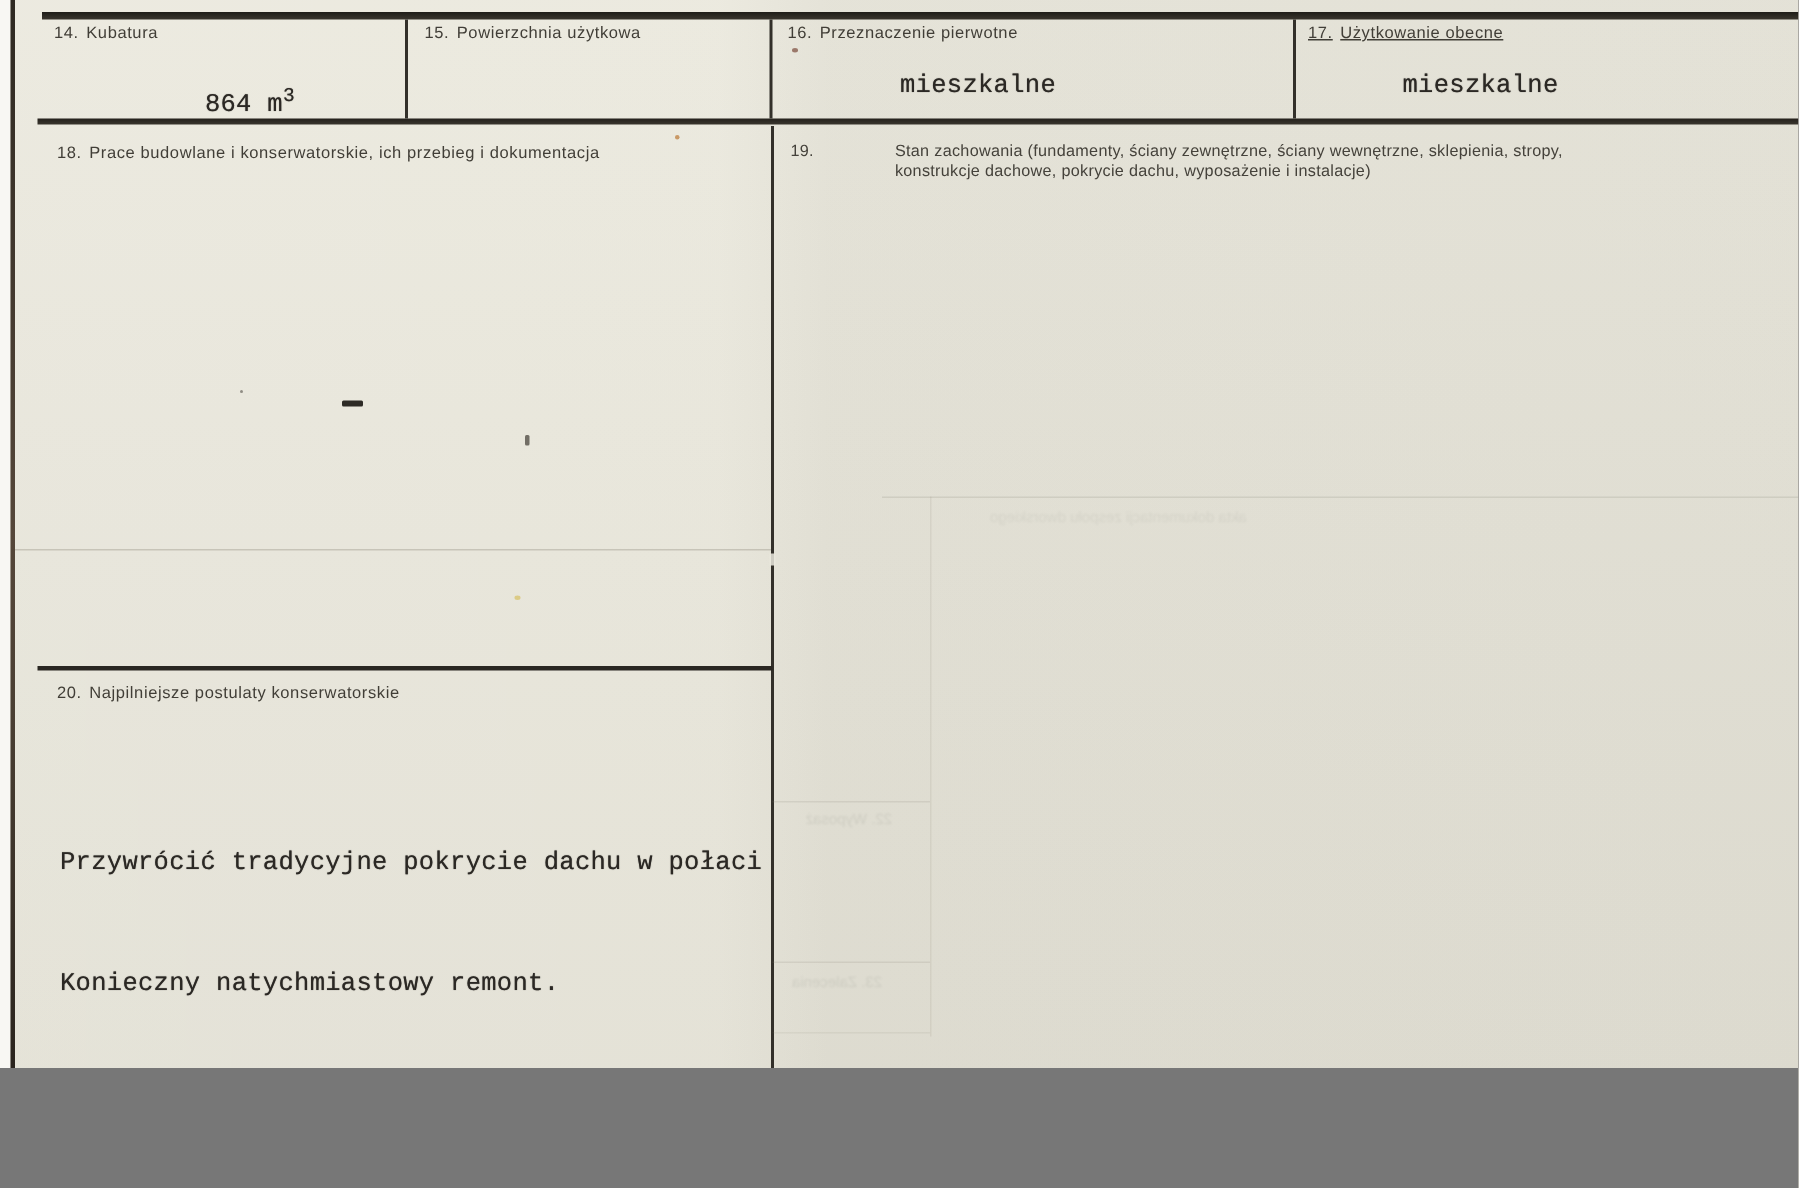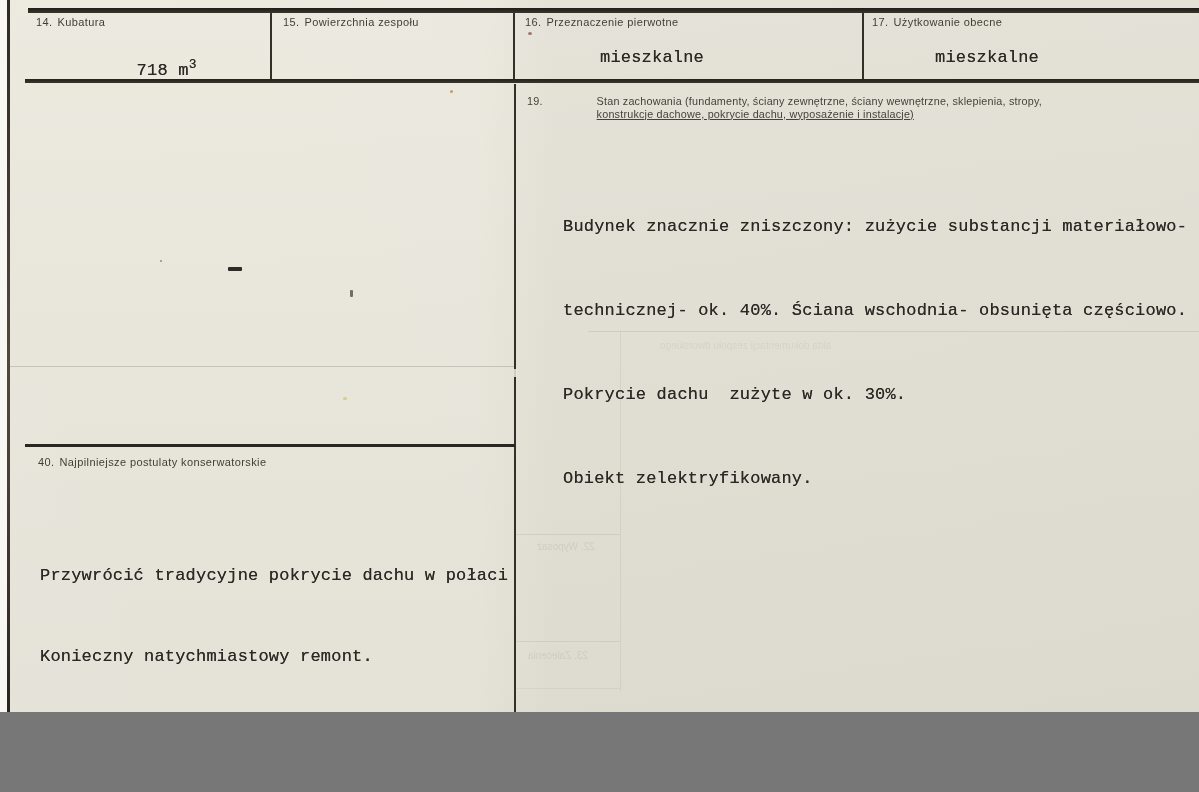--- a/index.html
+++ b/index.html
@@ -71,57 +71,54 @@
   <div class="vline" style="left:513px;top:13px;width:2px;height:66px;"></div>
   <div class="vline" style="left:862px;top:13px;width:2px;height:66px;"></div>
   <div class="vline" style="left:514px;top:84px;width:2px;height:653px;"></div>
   <div class="abs" style="left:513px;top:369px;width:4px;height:8px;background:#eae8dd;opacity:0.85;"></div>
   <div class="hline" style="left:25px;top:444px;width:490px;height:3px;"></div>
 
   <div class="cell-label" style="left:36px;top:16px;">
     <span class="num">14.</span><span>Kubatura</span>
   </div>
   <div class="cell-value typed" style="left:95px;top:42px;">
-    <span>718 m</span><span class="sup">3</span>
+    <span>864 m</span><span class="sup">3</span>
   </div>
 
   <div class="cell-label" style="left:283px;top:16px;">
-    <span class="num">15.</span><span>Powierzchnia zespołu</span>
+    <span class="num">15.</span><span>Powierzchnia użytkowa</span>
   </div>
 
   <div class="cell-label" style="left:525px;top:16px;">
     <span class="num">16.</span><span>Przeznaczenie pierwotne</span>
   </div>
   <div class="cell-value typed" style="left:600px;top:48px;">mieszkalne</div>
 
-  <div class="cell-label" style="left:872px;top:16px;">
+  <div class="cell-label" style="left:872px;top:16px;text-decoration:underline;">
     <span class="num">17.</span><span>Użytkowanie obecne</span>
   </div>
   <div class="cell-value typed" style="left:935px;top:48px;">mieszkalne</div>
 
+  <div class="cell-label" style="left:38px;top:96px;">
+    <span class="num">18.</span><span>Prace budowlane i konserwatorskie, ich przebieg i dokumentacja</span>
+  </div>
   <div class="dash-18" style="left:228px;top:267px;">
     
   </div>
   <div class="speck" style="left:350px;top:290px;width:2.5px;height:7px;background:#4a463e;opacity:0.75;border-radius:1px;"></div>
 
   <div class="f19-label" style="left:527px;top:95px;">
     <span class="num" style="margin-right:6px;vertical-align:top;">19.</span><span style="display:inline-block;margin-left:48px;">
       <span style="display:block;">Stan zachowania (fundamenty, ściany zewnętrzne, ściany wewnętrzne, sklepienia, stropy,</span>
-      <span style="display:block;text-decoration:underline;">konstrukcje dachowe, pokrycie dachu, wyposażenie i instalacje)</span>
+      <span style="display:block;">konstrukcje dachowe, pokrycie dachu, wyposażenie i instalacje)</span>
     </span>
-  </div>
-  <div class="typed-block typed" style="left:563px;top:157px;">
-    <div>Budynek znacznie zniszczony: zużycie substancji materiałowo-</div>
-    <div>technicznej- ok. 40%. Ściana wschodnia- obsunięta częściowo.</div>
-    <div>Pokrycie dachu  zużyte w ok. 30%.</div>
-    <div>Obiekt zelektryfikowany.</div>
   </div>
 
   <div class="cell-label" style="left:38px;top:456px;">
-    <span class="num">40.</span><span>Najpilniejsze postulaty konserwatorskie</span>
+    <span class="num">20.</span><span>Najpilniejsze postulaty konserwatorskie</span>
   </div>
   <div class="typed-block typed tight" style="left:40px;top:508px;">
     <div>Przywrócić tradycyjne pokrycie dachu w połaci</div>
     <div>Konieczny natychmiastowy remont.</div>
     
     
   </div>
 
   <div class="crease" style="left:10px;top:366px;width:504px;height:1px;background:rgba(115,108,92,0.28);"></div>
   <div class="crease" style="left:588px;top:331px;width:611px;height:1px;background:rgba(130,125,110,0.18);"></div>

